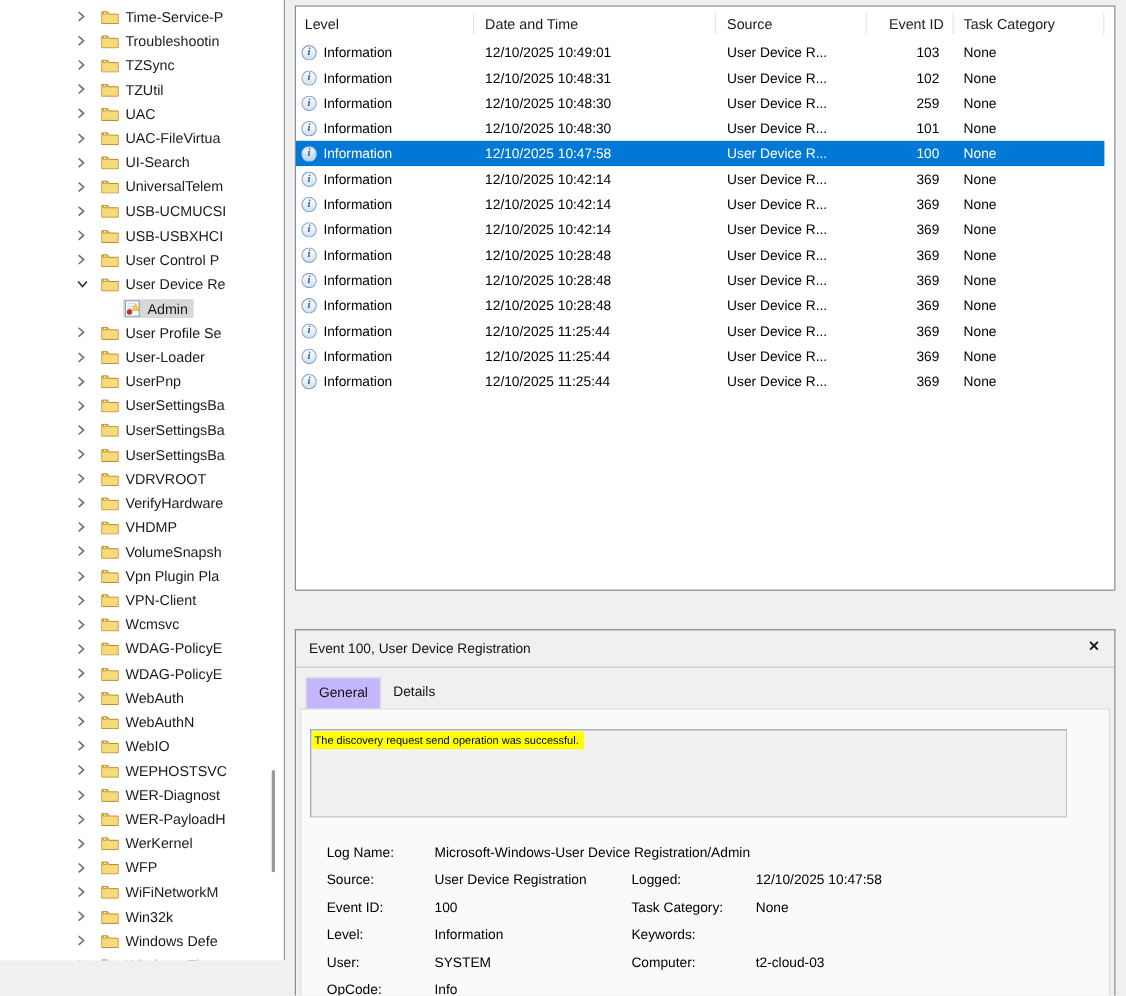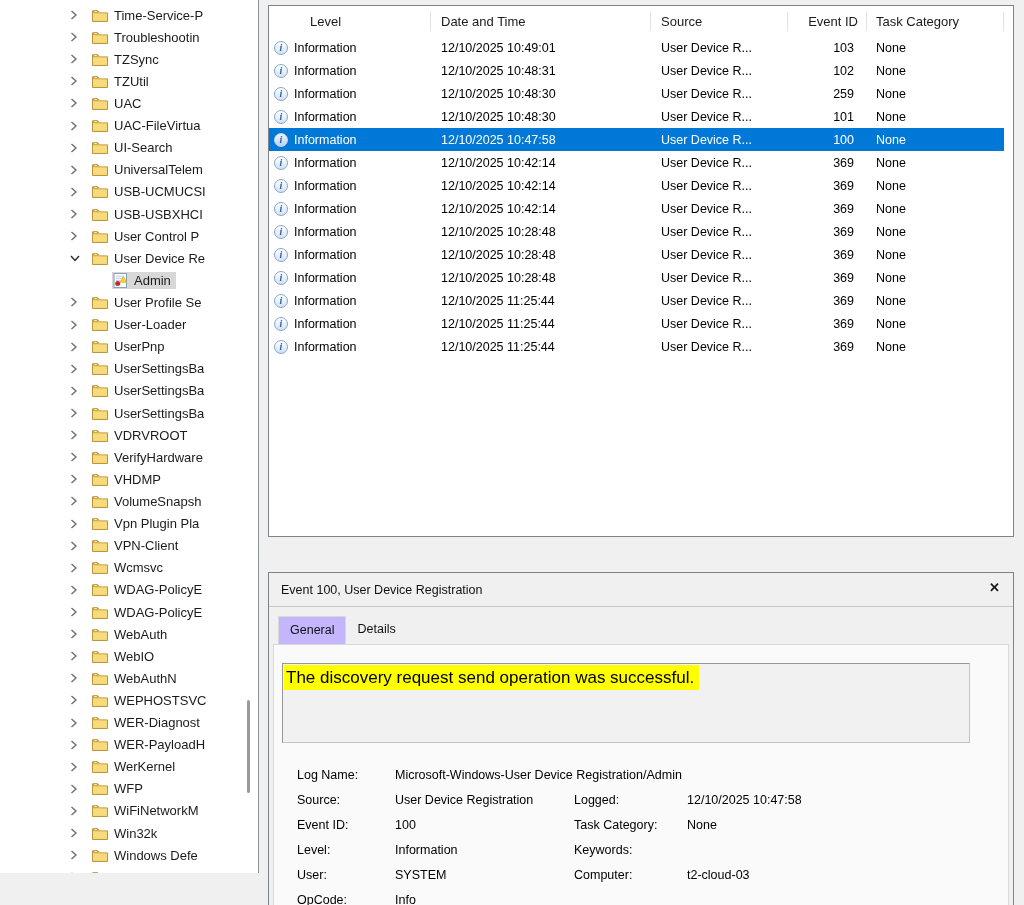--- a/index.html
+++ b/index.html
@@ -22,21 +22,21 @@
   .selwrap .icon16 { margin-right:5px; }
   .v-thumb { position:absolute; left:247px; top:700px; width:3px; height:93px; background:#9a9a9a; border-radius:2px; }
   .h-thumb { position:absolute; left:18px; top:895px; width:88px; height:3px; background:#8f8f8f; border-radius:2px; }
 
   
   .table-panel { position:absolute; left:268px; top:5px; width:746px; height:532px;
     background:#fff; border:1px solid #7e828a; overflow:hidden; }
   .thead { display:grid; grid-template-columns:162px 220px 137px 79px 137px 1fr;
     height:30px; align-items:center; font-size:13px; }
   .hcell { height:19px; line-height:19px; border-right:1px solid #e2e2e2; overflow:hidden; white-space:nowrap; }
-  .hcell:nth-child(1) { padding-left:8px;margin-left:33px; }
+  .hcell:nth-child(1) { padding-left:8px; }
   .hcell:nth-child(2) { padding-left:10px; }
   .hcell:nth-child(3) { padding-left:10px; }
   .hcell:nth-child(4) { text-align:right; padding-right:8px; }
   .hcell:nth-child(5) { padding-left:9px; }
   .hcell.filler { border-right:none; }
   .trow { display:grid; grid-template-columns:162px 220px 137px 79px 137px;
     width:735px; height:23px; align-items:center; font-size:12.5px; color:#000; white-space:nowrap; }
   .trow.selected { background:#0078d7; color:#fff; }
   .c-level { display:flex; align-items:center; gap:6px; padding-left:5px; overflow:hidden; }
   .c-date { padding-left:10px; } .c-source { padding-left:10px; }
@@ -55,21 +55,21 @@
     padding-left:12px; font-size:12.5px; color:#111; }
   .close-btn { position:absolute; top:8px; right:13px; font-size:13px; font-weight:bold;
     color:#1a1a1a; cursor:default; line-height:14px; }
   .tabs { position:absolute; top:43px; left:9px; display:flex; z-index:2; }
   .tab { font-size:12.5px; padding:6px 11px 7px 11px; color:#111; }
   .tab.active { background:#c4b5fd; border:1px solid #d9d9d9; border-bottom:none; margin-bottom:-1px; }
   .tab-page { position:absolute; top:71px; left:4px; right:4px; bottom:17px;
     background:#fafafa; border:1px solid #d9d9d9; }
   .msgbox { position:absolute; left:8px; top:18px; width:688px; height:80px;
     background:#f1f1f1; border:1px solid #979797; border-right-color:#c3c3c3;
-    border-bottom-color:#c3c3c3; padding:1px; font-size:17px; overflow:hidden; }
+    border-bottom-color:#c3c3c3; padding:1px; font-size:10px; overflow:hidden; }
   .hl { background:#ffff00; display:inline-block; padding:3px 5px 2px 2px; color:#000; }
   .fields { position:absolute; left:0; top:118px; right:8px; font-size:12.5px; color:#000; }
   .frow { position:relative; height:25px; }
   .frow span { position:absolute; top:0; line-height:25px; white-space:nowrap; }
   .fl1 { left:23px; } .fv1 { left:121px; } .fl2 { left:300px; } .fv2 { left:413px; }
 </style>
 </head>
 <body>
 
 <div class="tree-panel">
@@ -515,36 +515,36 @@
             <path d="M1.5 1 L6 5 L1.5 9" fill="none" stroke="#6e6e6e" stroke-width="1.4"></path>
           </svg>
         </span>
         <span class="icon16">
           <svg width="16" height="13" viewBox="0 0 16 13">
             <path d="M.5 1.8 h5.3 l1.6 2.1 h8.1 v8.6 h-15 z" fill="#eec051" stroke="#b48c2c" stroke-width="0.9"></path>
             <rect x="1.9" y="1.8" width="3.2" height="1.9" fill="#fdf3cd" stroke="#b48c2c" stroke-width="0.6"></rect>
             <path d="M1 4.5 h14 v7.4 h-14 z" fill="#f6da7c"></path>
           </svg>
         </span>
+        <span class="tlabel">WebAuthN</span>
+      </div>
+      <div class="tree-row">
+        <span class="chev">
+          <svg width="8" height="10" viewBox="0 0 8 10">
+            <path d="M1.5 1 L6 5 L1.5 9" fill="none" stroke="#6e6e6e" stroke-width="1.4"></path>
+          </svg>
+        </span>
+        <span class="icon16">
+          <svg width="16" height="13" viewBox="0 0 16 13">
+            <path d="M.5 1.8 h5.3 l1.6 2.1 h8.1 v8.6 h-15 z" fill="#eec051" stroke="#b48c2c" stroke-width="0.9"></path>
+            <rect x="1.9" y="1.8" width="3.2" height="1.9" fill="#fdf3cd" stroke="#b48c2c" stroke-width="0.6"></rect>
+            <path d="M1 4.5 h14 v7.4 h-14 z" fill="#f6da7c"></path>
+          </svg>
+        </span>
         <span class="tlabel">WebIO</span>
-      </div>
-      <div class="tree-row">
-        <span class="chev">
-          <svg width="8" height="10" viewBox="0 0 8 10">
-            <path d="M1.5 1 L6 5 L1.5 9" fill="none" stroke="#6e6e6e" stroke-width="1.4"></path>
-          </svg>
-        </span>
-        <span class="icon16">
-          <svg width="16" height="13" viewBox="0 0 16 13">
-            <path d="M.5 1.8 h5.3 l1.6 2.1 h8.1 v8.6 h-15 z" fill="#eec051" stroke="#b48c2c" stroke-width="0.9"></path>
-            <rect x="1.9" y="1.8" width="3.2" height="1.9" fill="#fdf3cd" stroke="#b48c2c" stroke-width="0.6"></rect>
-            <path d="M1 4.5 h14 v7.4 h-14 z" fill="#f6da7c"></path>
-          </svg>
-        </span>
-        <span class="tlabel">WebAuthN</span>
       </div>
       <div class="tree-row">
         <span class="chev">
           <svg width="8" height="10" viewBox="0 0 8 10">
             <path d="M1.5 1 L6 5 L1.5 9" fill="none" stroke="#6e6e6e" stroke-width="1.4"></path>
           </svg>
         </span>
         <span class="icon16">
           <svg width="16" height="13" viewBox="0 0 16 13">
             <path d="M.5 1.8 h5.3 l1.6 2.1 h8.1 v8.6 h-15 z" fill="#eec051" stroke="#b48c2c" stroke-width="0.9"></path>

